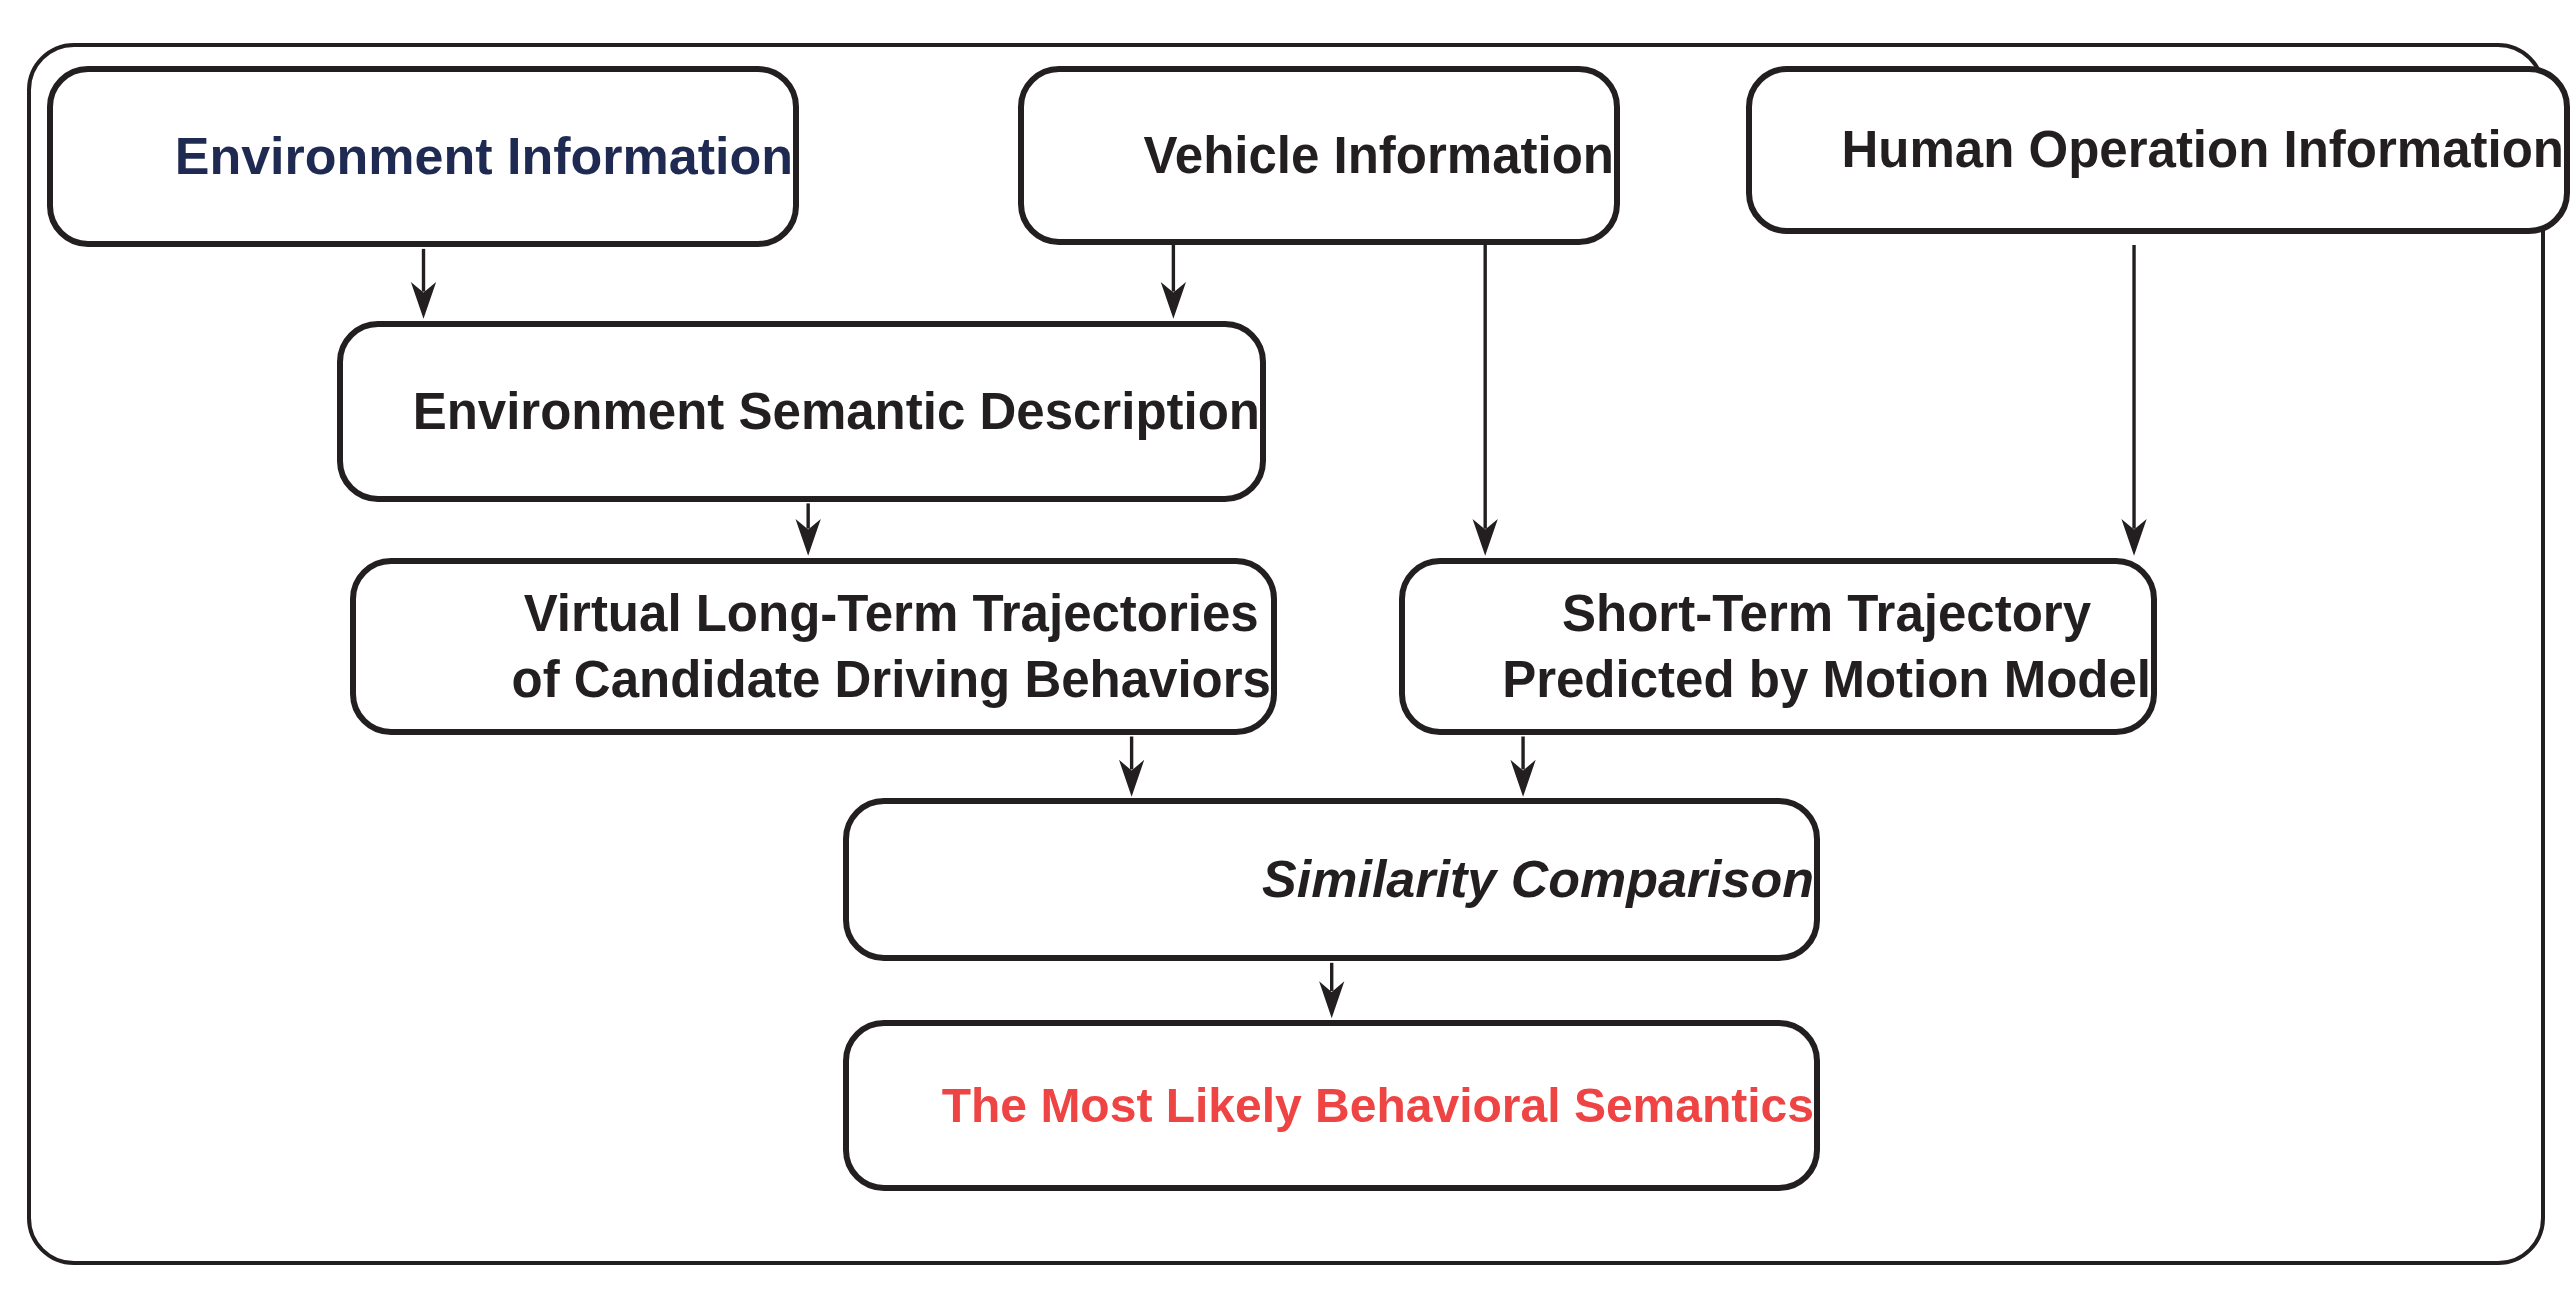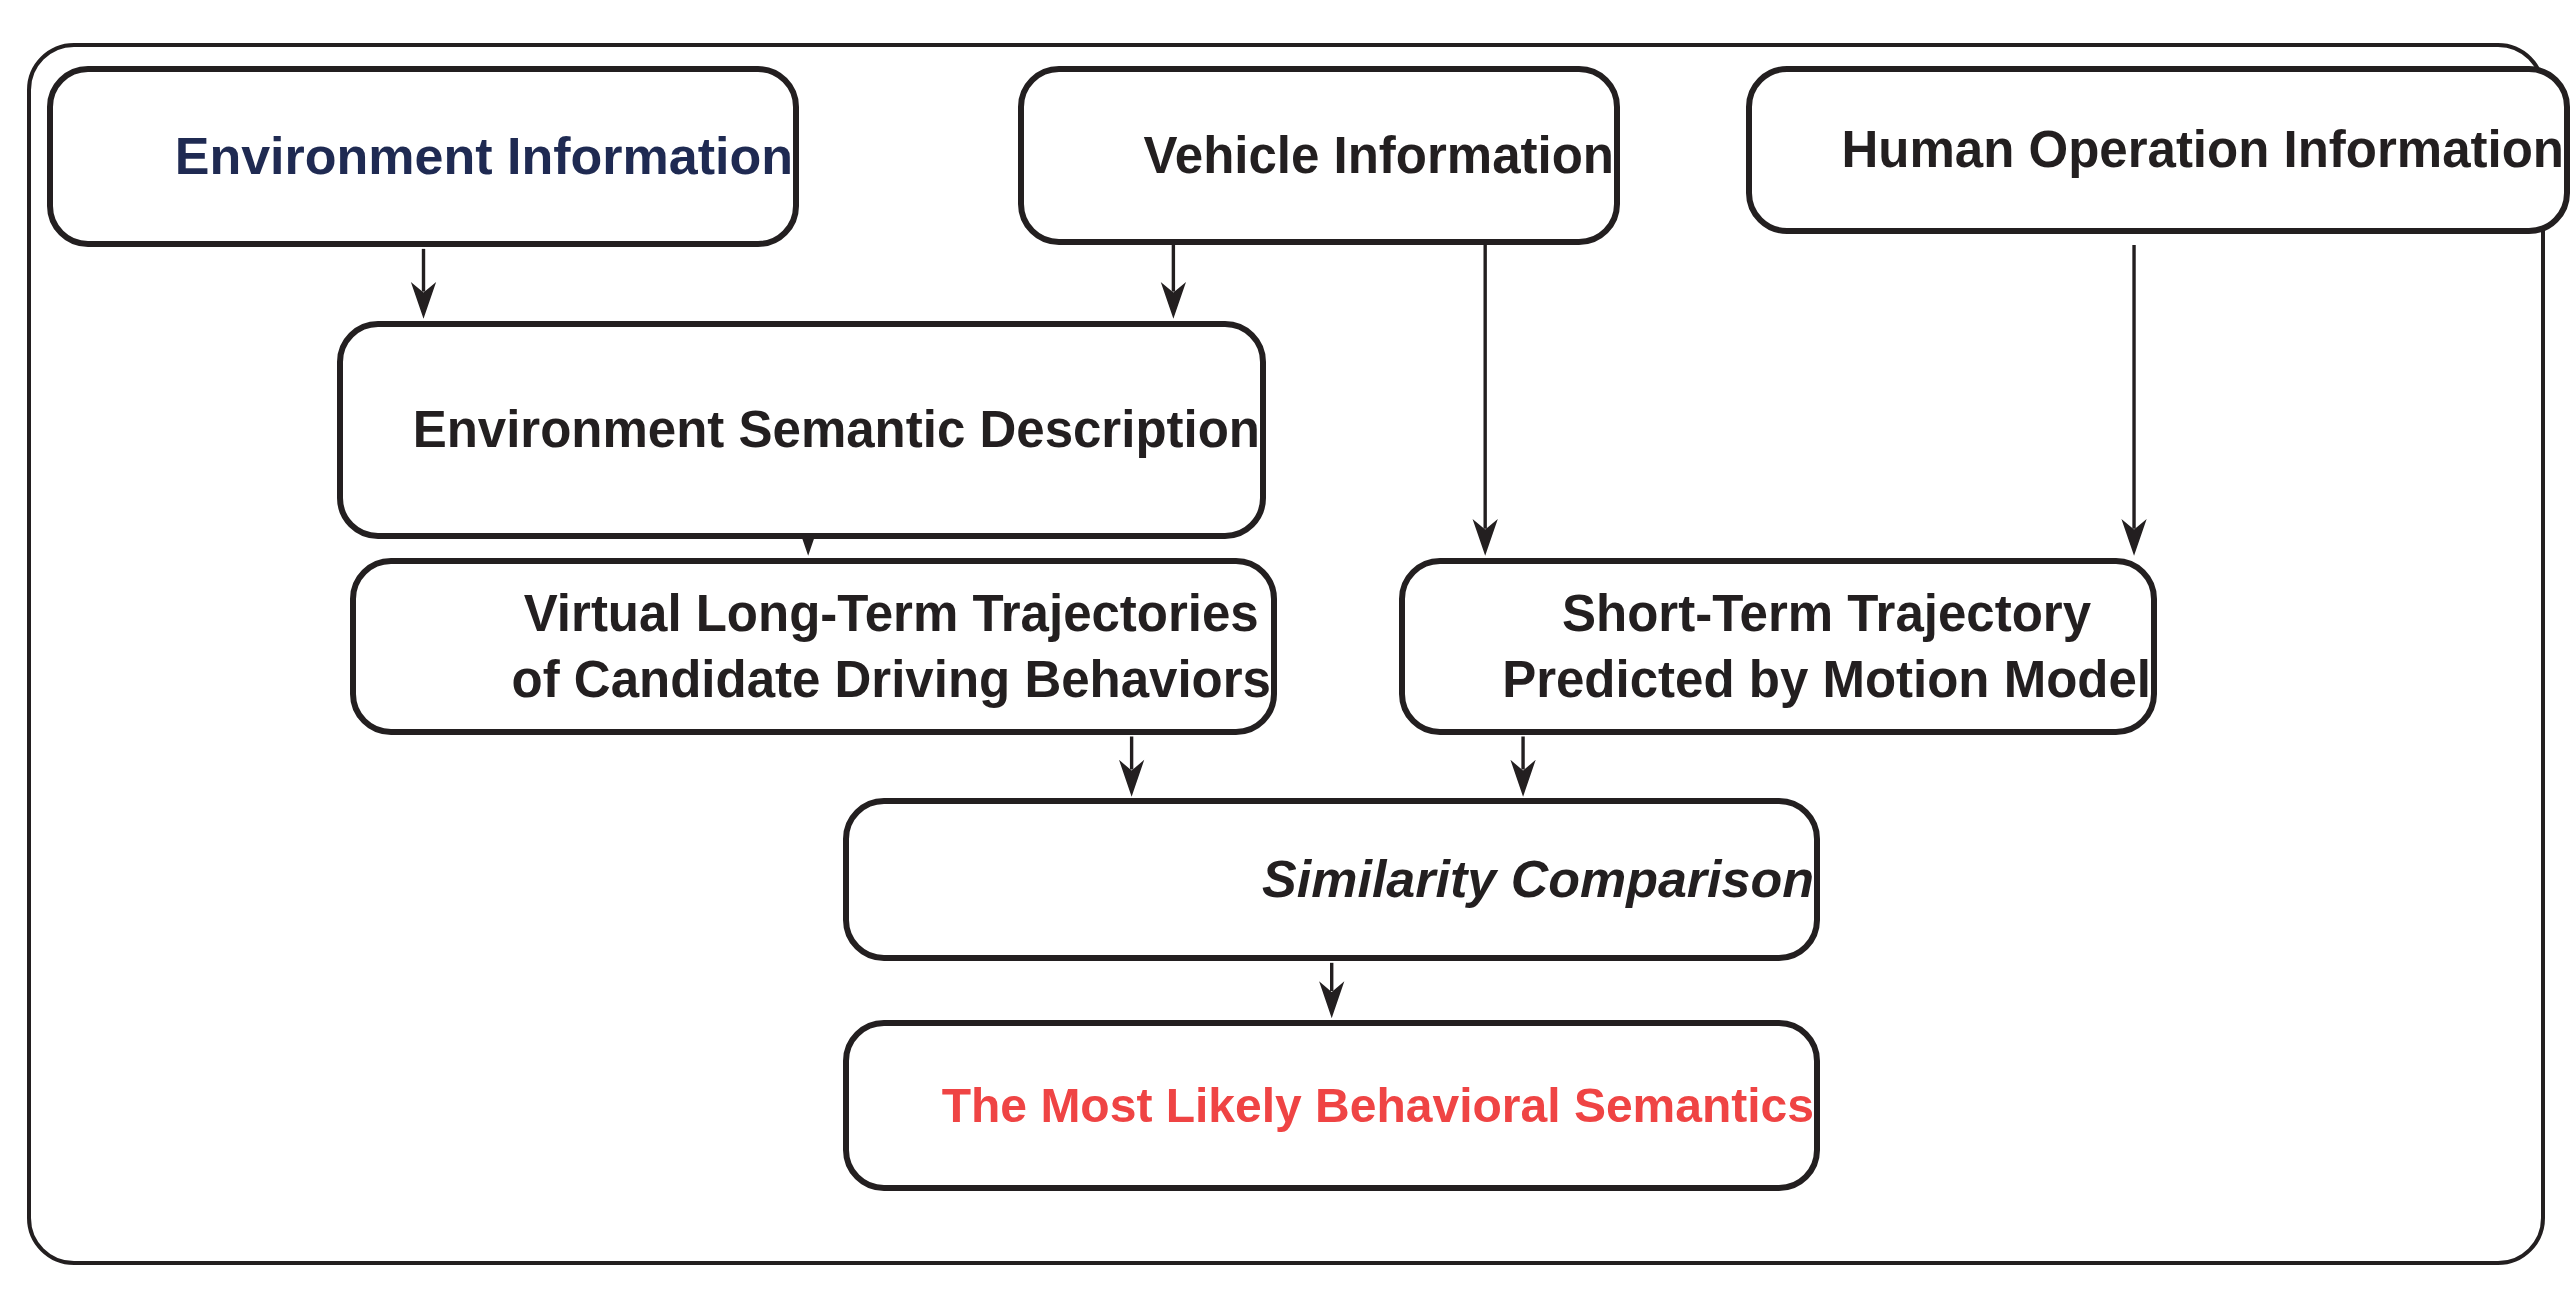--- a/index.html
+++ b/index.html
@@ -35,21 +35,21 @@
     font-weight: bold;
     color: #231f20;
     white-space: pre-line;
     line-height: 1.28;
     letter-spacing: 0px;
   }
   
   #node-ei  { left: 47px;   top: 66px;   width: 752px; height: 181px; }
   #node-vi  { left: 1018px; top: 66px;   width: 602px; height: 179px; }
   #node-hoi { left: 1700px; top: 66px;   width: 824px; height: 168px; margin-left: 46px; }
-  #node-esd { left: 337px;  top: 321px;  width: 929px; height: 218px; }
+  #node-esd { left: 337px;  top: 321px;  width: 929px; height: 181px; }
   #node-vlt { left: 350px;  top: 558px;  width: 927px; height: 177px; }
   #node-stt { left: 1399px; top: 558px;  width: 758px; height: 177px; }
   #node-sc  { left: 843px;  top: 798px;  width: 977px; height: 163px; font-style: italic; }
   #node-tml { left: 843px;  top: 1020px; width: 977px; height: 171px; }
 
   #node-ei .node-label  { font-size: 52px; }
   #node-vi .node-label  { font-size: 51px; }
   #node-hoi .node-label { font-size: 51px; }
   #node-esd .node-label { font-size: 51px; }
   #node-vlt .node-label { font-size: 51px; }

